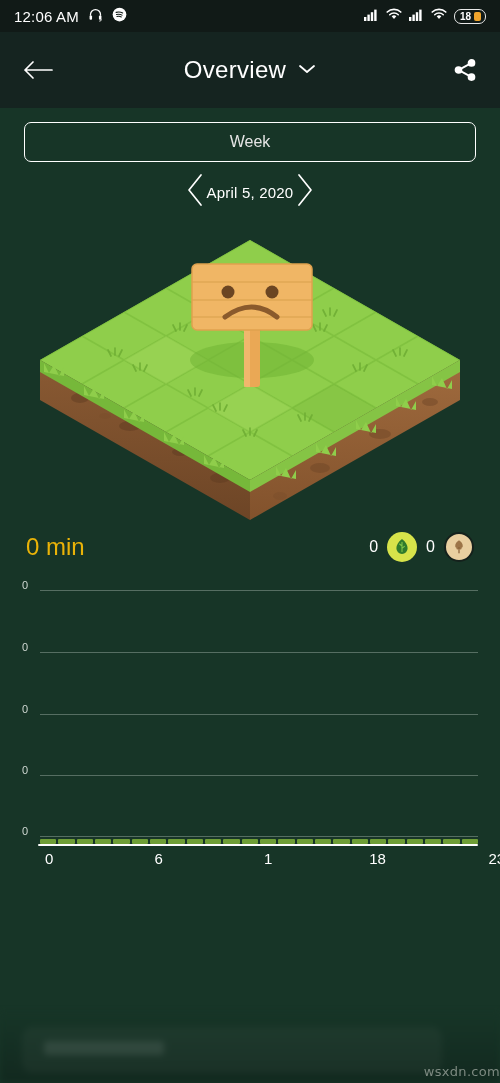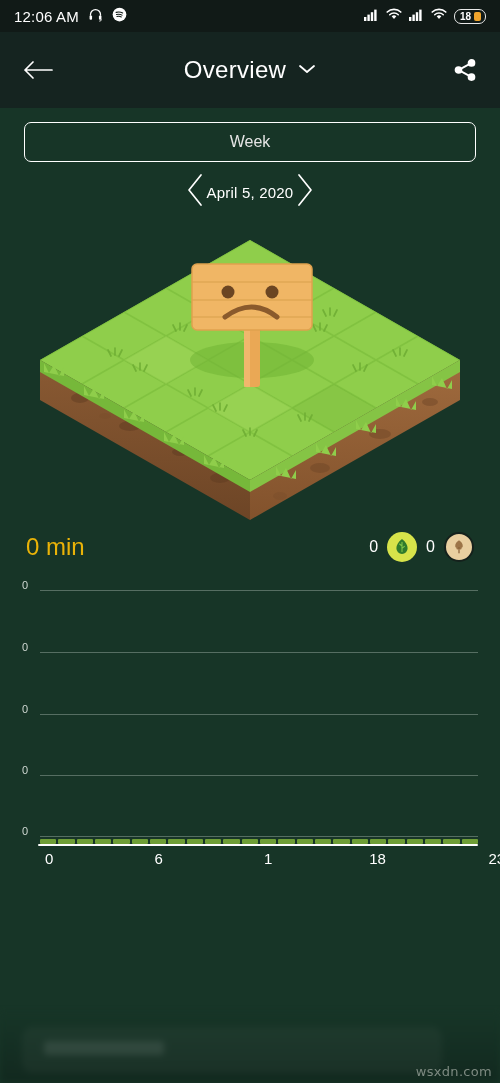--- a/index.html
+++ b/index.html
@@ -126,21 +126,21 @@
   }
   .ghost-card{
     position:absolute;left:22px;top:14px;width:420px;height:46px;
     border-radius:10px;background:rgba(255,255,255,.035);
   }
   .ghost-text{
     position:absolute;left:44px;top:28px;width:120px;height:14px;
     border-radius:4px;background:rgba(255,255,255,.09);
   }
   .watermark{
-    position:absolute;right:8px;bottom:4px;
+    position:absolute;right:0;bottom:4px;
     font-size:13px;color:#7d8a81;letter-spacing:.3px;
     font-family:"DejaVu Sans", sans-serif;
   }
 </style>
 </head>
 <body>
 
 <div class="statusbar">
   <div class="sb-left">
     <span class="sb-time">12:06 AM</span>

